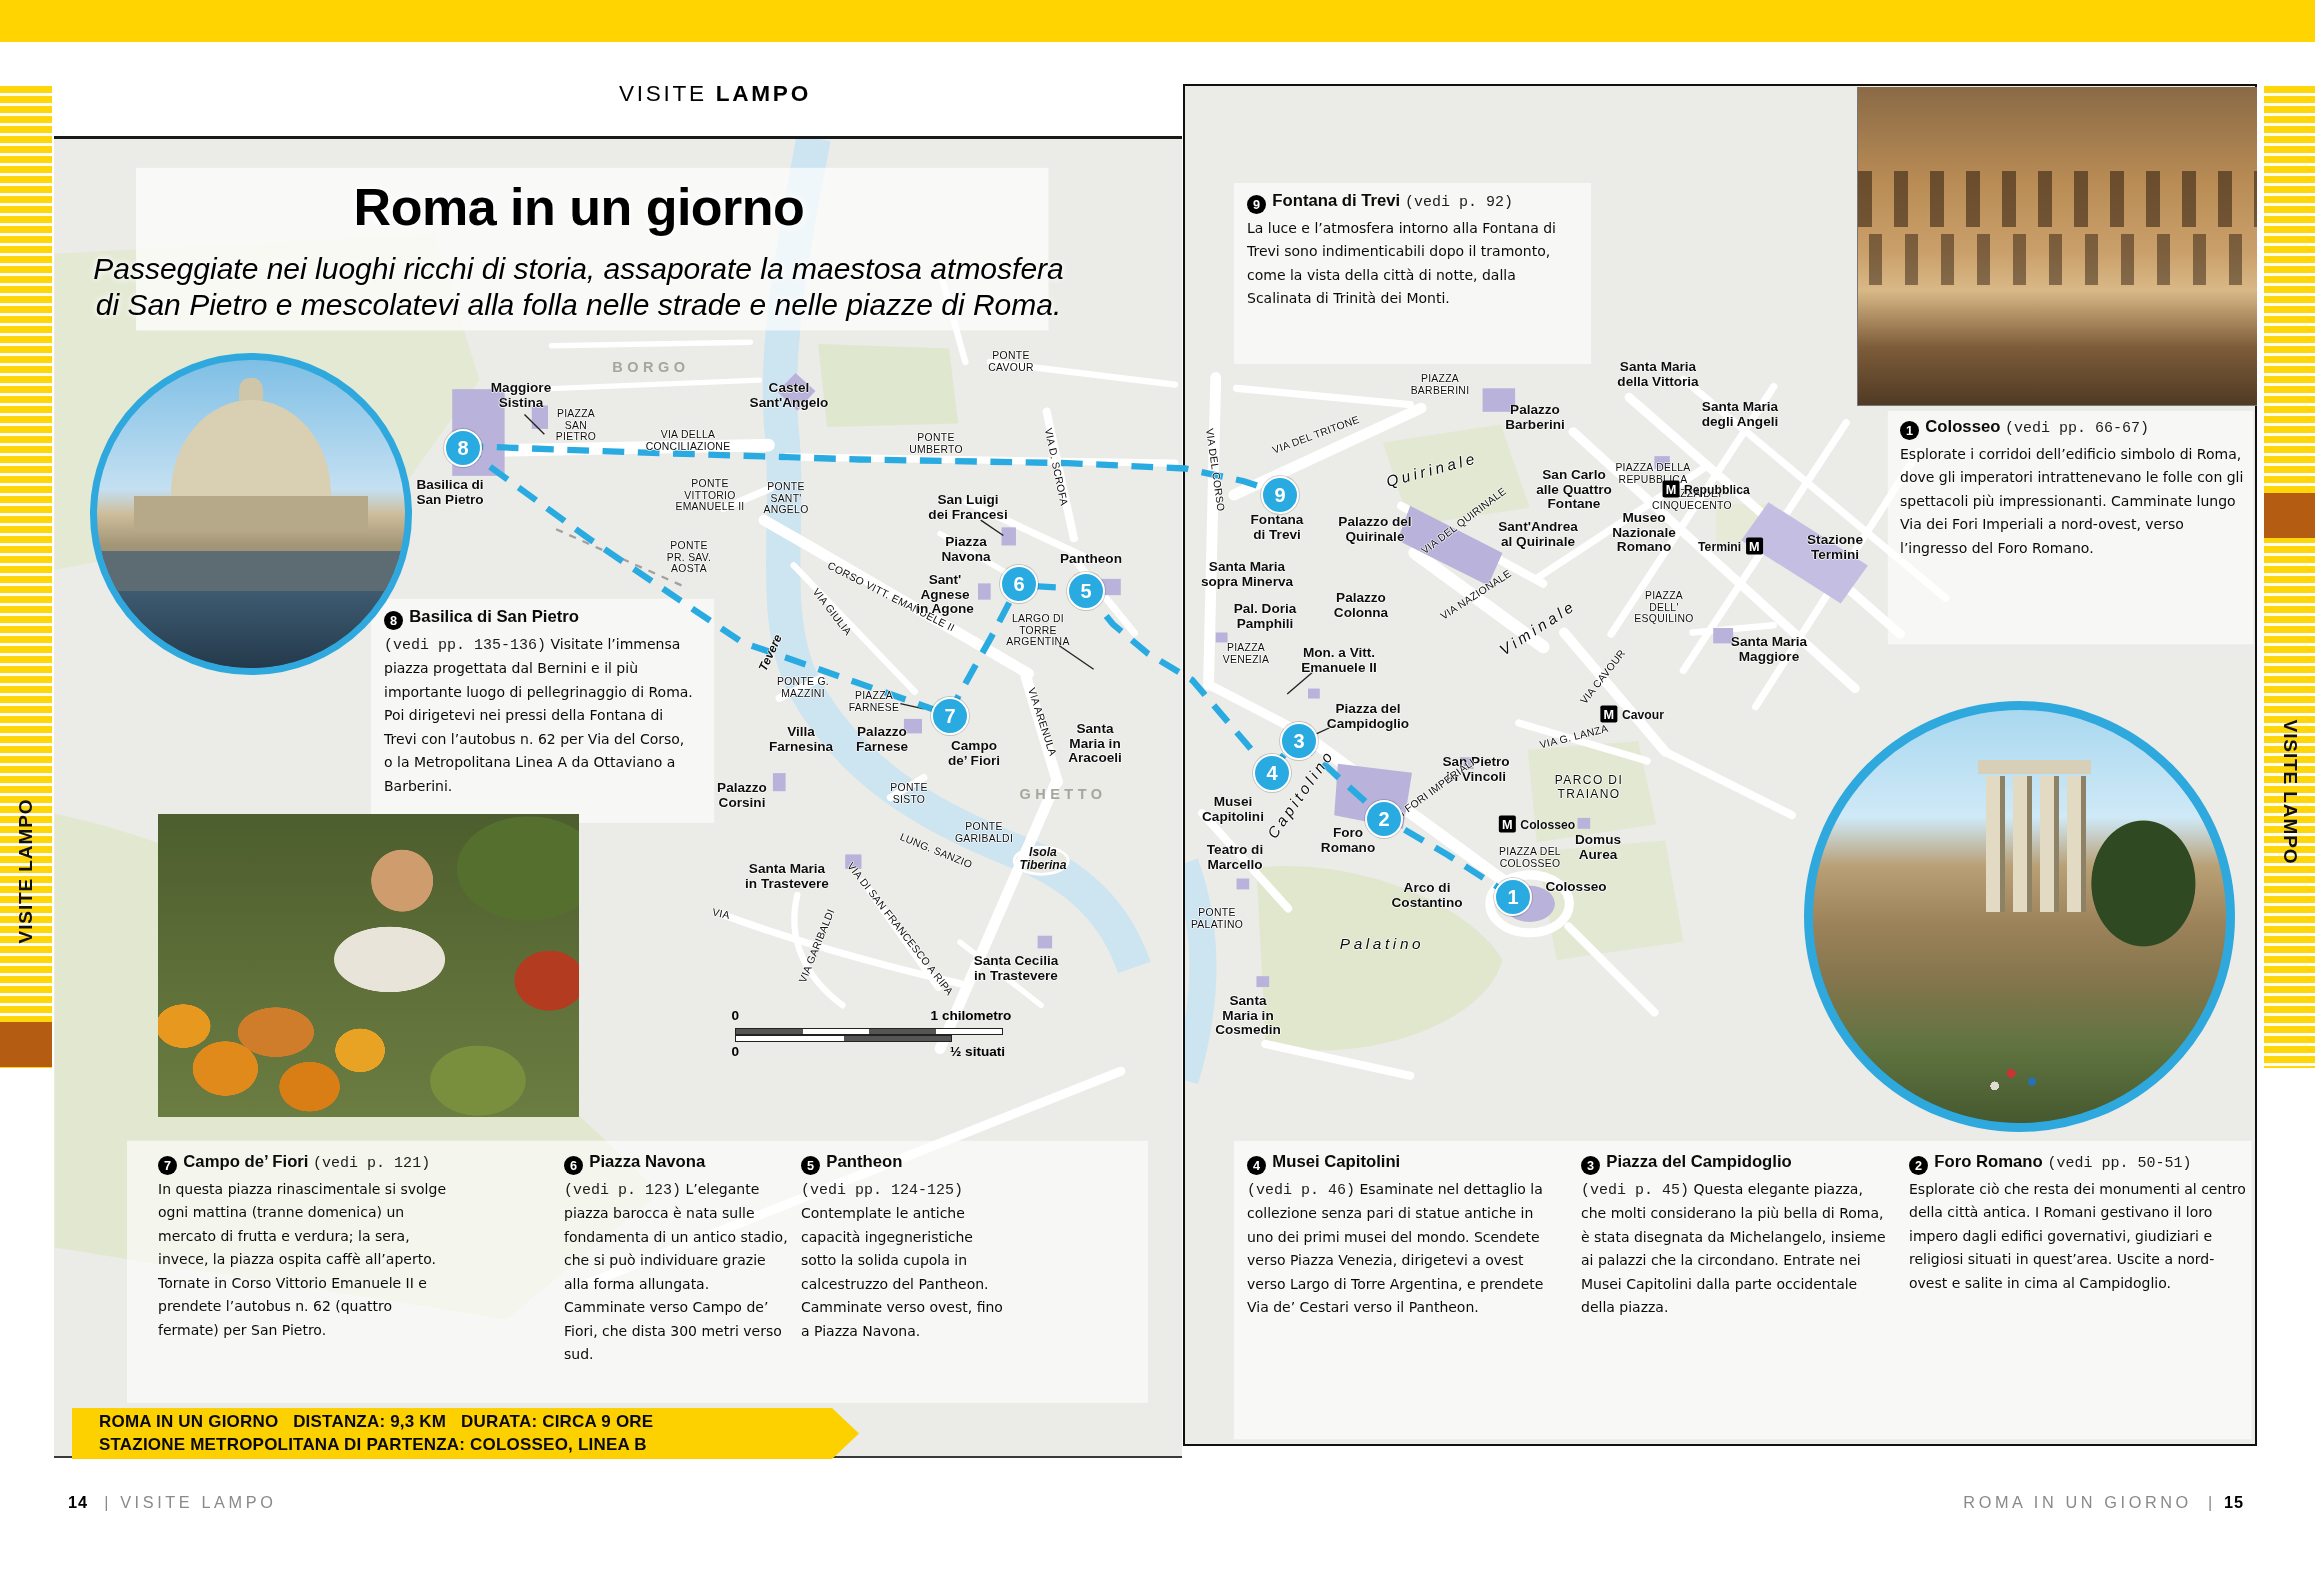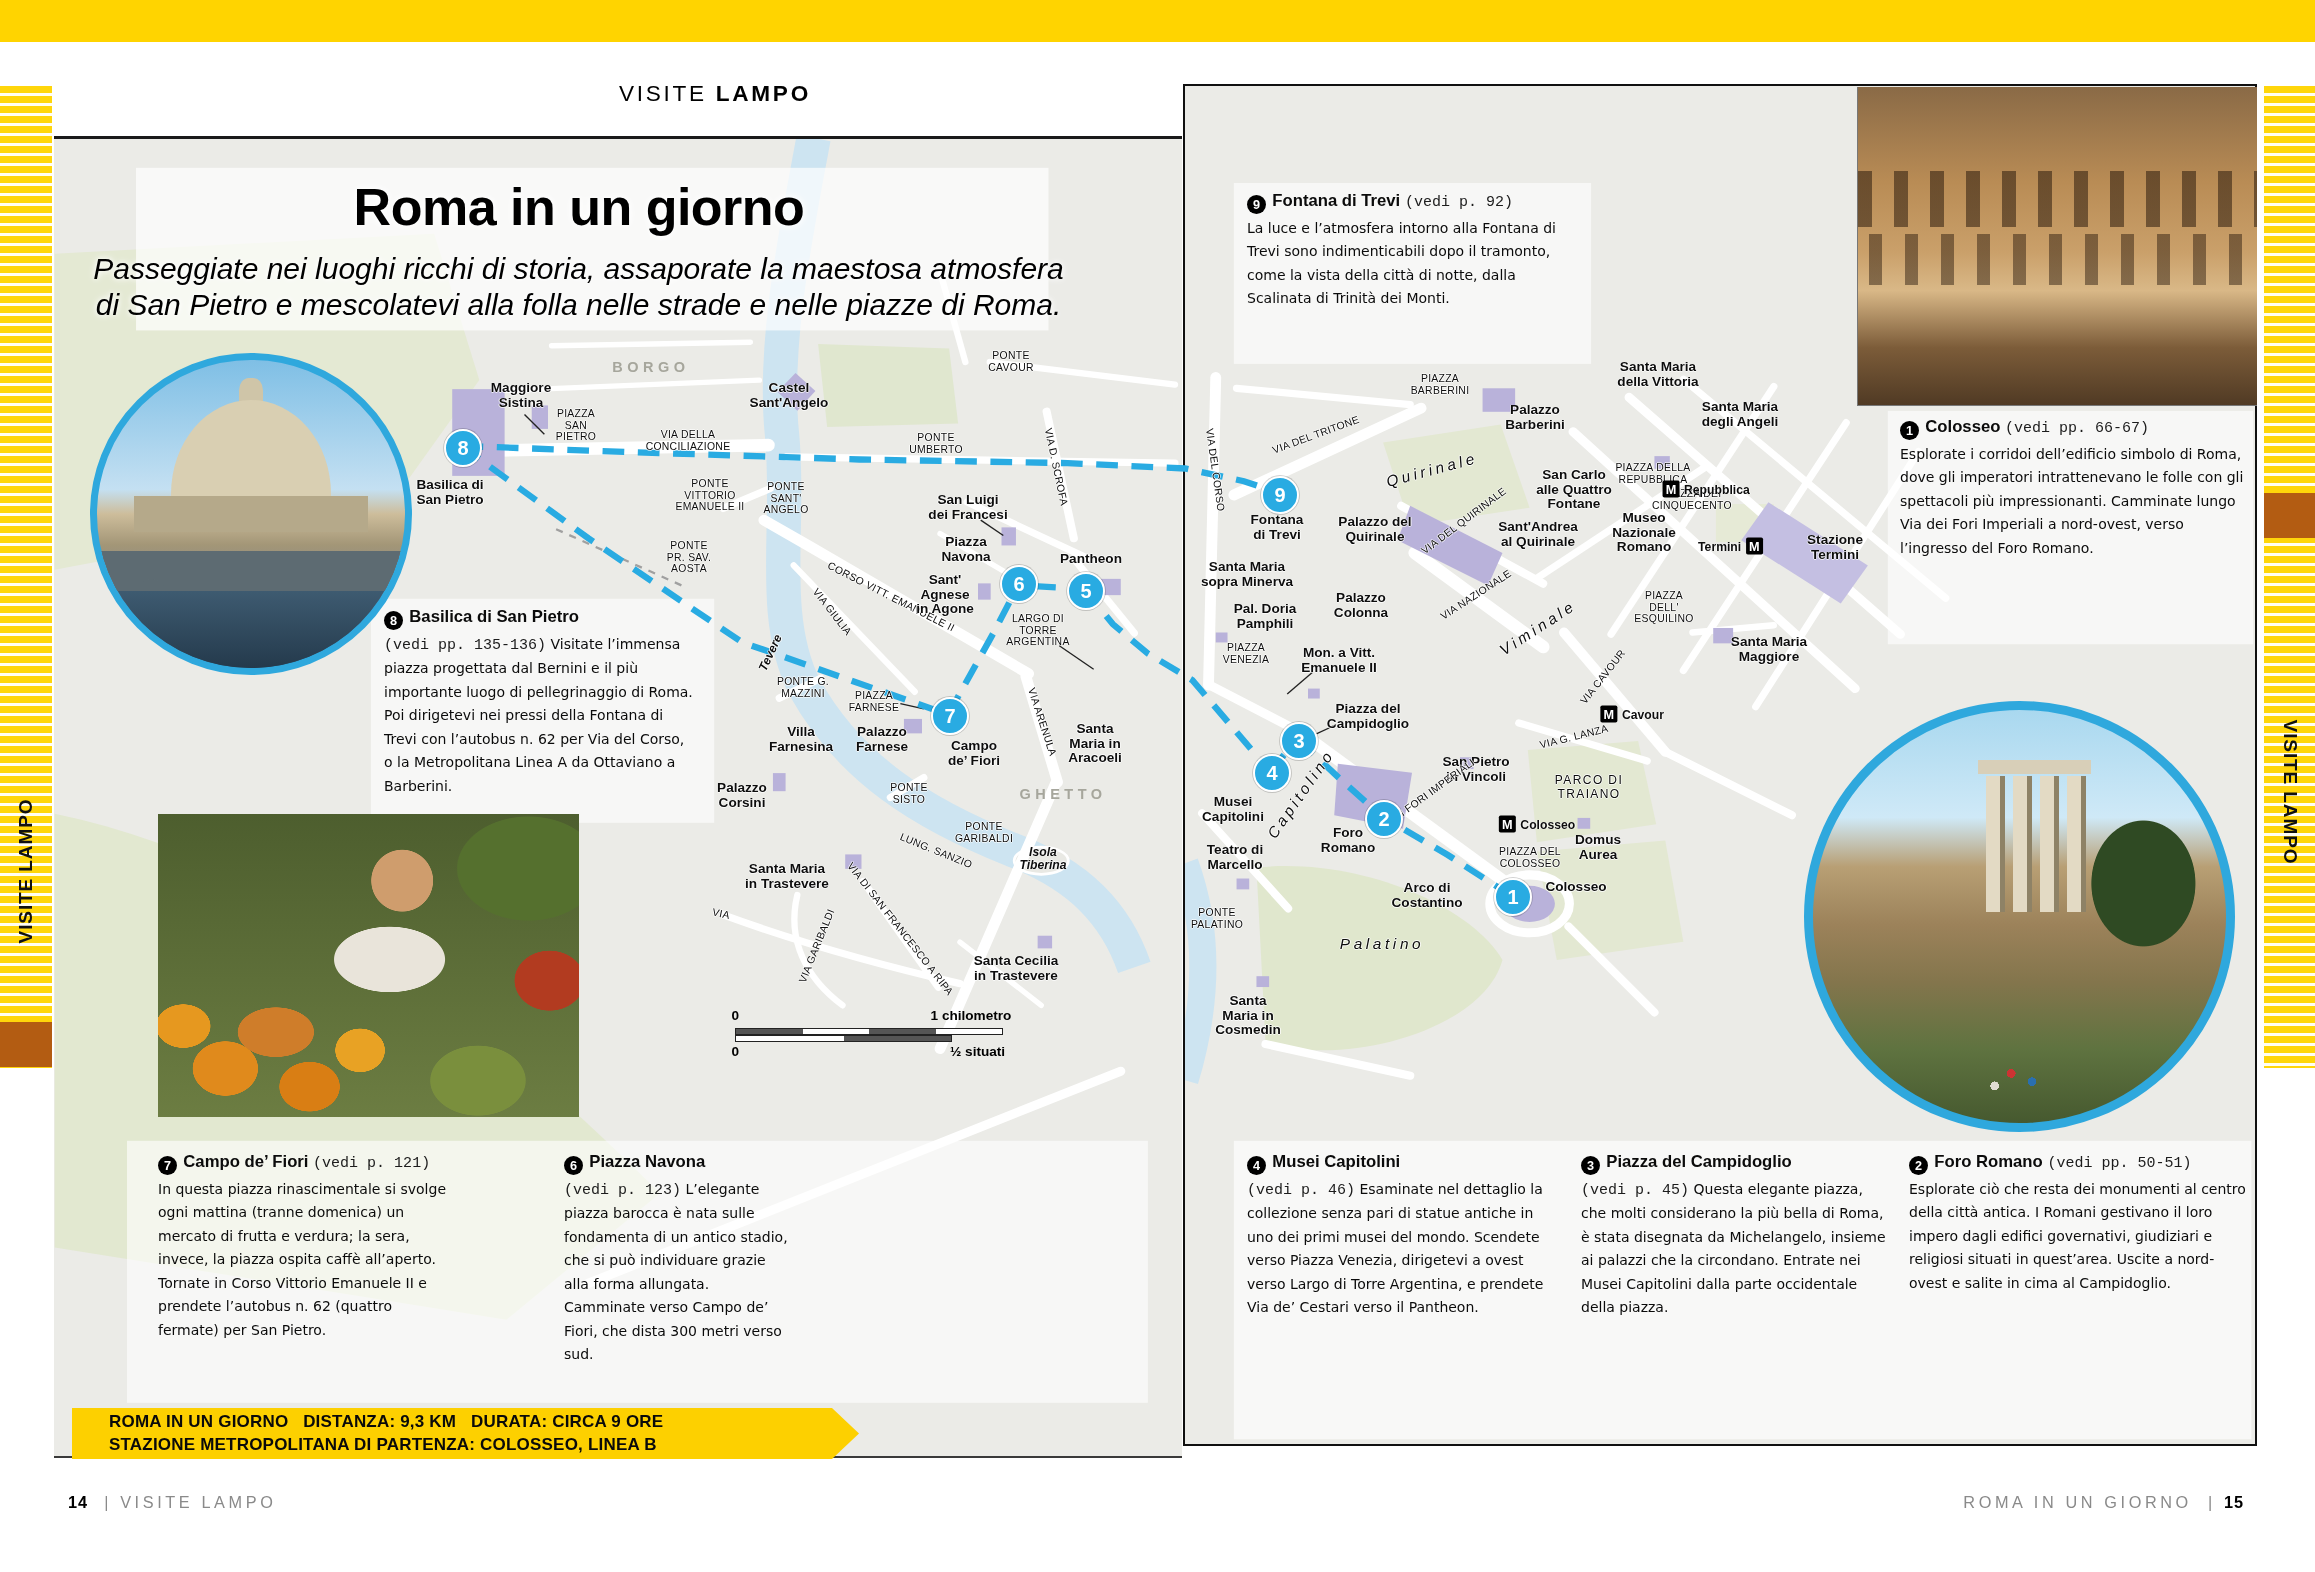--- a/index.html
+++ b/index.html
@@ -52,21 +52,21 @@
   .item{position:absolute;font-family:"DejaVu Sans",sans-serif;font-size:14px;line-height:23.5px;color:#0b0b0b;}
   .item-h{font-family:"Liberation Sans",sans-serif;font-size:16.7px;font-weight:700;line-height:22px;margin-bottom:2.7px;}
   .bullet{display:inline-flex;width:19px;height:19px;border-radius:50%;background:#000;color:#fff;
           font-size:12.7px;font-weight:700;align-items:center;justify-content:center;vertical-align:-2.7px;margin-right:6.3px;
           font-family:"Liberation Sans",sans-serif;}
   .ref{font-family:Liberation Mono, monospace;font-weight:400;font-size:15px;color:#1c1c1c;}
   .item-b{margin:0;}
   
   .banner{position:absolute;left:72px;top:1408px;width:787px;height:51px;background:#fc0;
           background:#fdd000;clip-path:polygon(0 0,calc(100% - 27px) 0,100% 50%,calc(100% - 27px) 100%,0 100%);
-          display:flex;flex-direction:column;justify-content:center;padding-left:37px;box-sizing:border-box;}
+          display:flex;flex-direction:column;justify-content:center;padding-left:27px;box-sizing:border-box;}
   .banner div{font-weight:700;font-size:17px;line-height:22.6px;color:#0a0a0a;letter-spacing:0.2px;white-space:pre;}
   .footer{position:absolute;top:1493px;font-size:16.3px;letter-spacing:3.6px;color:#8a8a8a;}
   .footer b{color:#000;font-weight:700;letter-spacing:0.9px;}
   .footer.left{left:68px;}
   .footer.right{right:72px;text-align:right;}
   
   .photo{position:absolute;overflow:hidden;}
   #photo-stpeters{left:90px;top:353px;width:308px;height:308px;border-radius:50%;border:7.2px solid #2fa8dd;
      background:linear-gradient(180deg,#7fbfe5 0%,#c4e0f2 42%,#cdbd9b 50%,#a39677 60%,#8b8b85 70%,#44607а 80%,#2c4356 100%);
      background:linear-gradient(180deg,#7fbfe5 0%,#c4e0f2 42%,#cdbd9b 50%,#a39677 60%,#8b8b85 70%,#44607a 80%,#2c4356 100%);}
@@ -494,20 +494,24 @@
     <p class="item-b"><span class="ref">(vedi pp. 135-136)</span> <span>Visitate l’immensa piazza progettata dal Bernini e il più importante luogo di pellegrinaggio di Roma. Poi dirigetevi nei pressi della Fontana di Trevi con l’autobus n. 62 per Via del Corso, o la Metropolitana Linea A da Ottaviano a Barberini.</span></p>
   </div>
   <div class="item" style="left:158px;top:1151px;width:288px;">
     <div class="item-h"><span class="bullet">7</span><span>Campo de’ Fiori</span> <span class="ref">(vedi p. 121)</span></div>
     <p class="item-b"><span>In questa piazza rinascimentale si svolge ogni mattina (tranne domenica) un mercato di frutta e verdura; la sera, invece, la piazza ospita caffè all’aperto. Tornate in Corso Vittorio Emanuele II e prendete l’autobus n. 62 (quattro fermate) per San Pietro.</span></p>
   </div>
   <div class="item" style="left:564px;top:1151px;width:228px;">
     <div class="item-h"><span class="bullet">6</span><span>Piazza Navona</span></div>
     <p class="item-b"><span class="ref">(vedi p. 123)</span> <span>L’elegante piazza barocca è nata sulle fondamenta di un antico stadio, che si può individuare grazie alla forma allungata. Camminate verso Campo de’ Fiori, che dista 300 metri verso sud.</span></p>
   </div>
+  <div class="item" style="left:801px;top:1151px;width:204px;">
+    <div class="item-h"><span class="bullet">5</span><span>Pantheon</span></div>
+    <p class="item-b"><span class="ref">(vedi pp. 124-125)</span> <span>Contemplate le antiche capacità ingegneristiche sotto la solida cupola in calcestruzzo del Pantheon. Camminate verso ovest, fino a Piazza Navona.</span></p>
+  </div>
 
   <div class="item" style="left:1247px;top:190px;width:326px;">
     <div class="item-h"><span class="bullet">9</span><span>Fontana di Trevi</span> <span class="ref">(vedi p. 92)</span></div>
     <p class="item-b"><span>La luce e l’atmosfera intorno alla Fontana di Trevi sono indimenticabili dopo il tramonto, come la vista della città di notte, dalla Scalinata di Trinità dei Monti.</span></p>
   </div>
   <div class="item" style="left:1900px;top:416px;width:346px;">
     <div class="item-h"><span class="bullet">1</span><span>Colosseo</span> <span class="ref">(vedi pp. 66-67)</span></div>
     <p class="item-b"><span>Esplorate i corridoi dell’edificio simbolo di Roma, dove gli imperatori intrattenevano le folle con gli spettacoli più impressionanti. Camminate lungo Via dei Fori Imperiali a nord-ovest, verso l’ingresso del Foro Romano.</span></p>
   </div>
   <div class="item" style="left:1247px;top:1151px;width:297px;">

